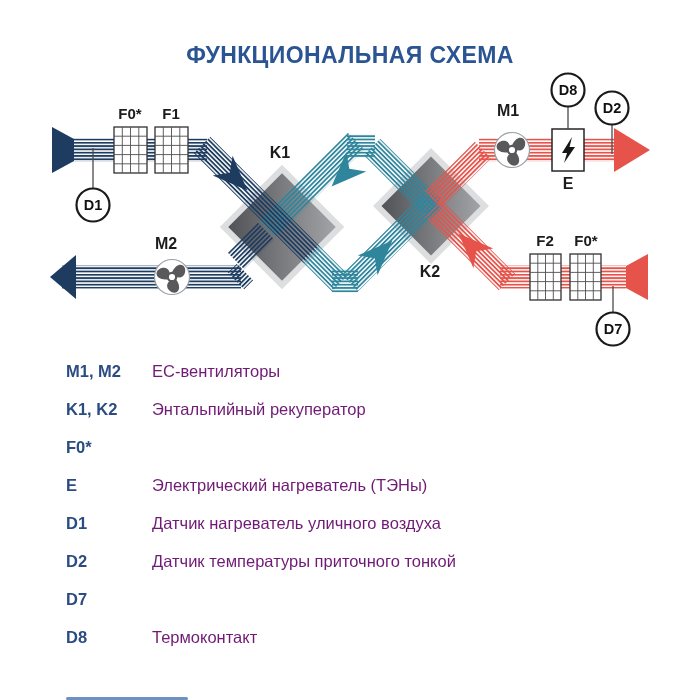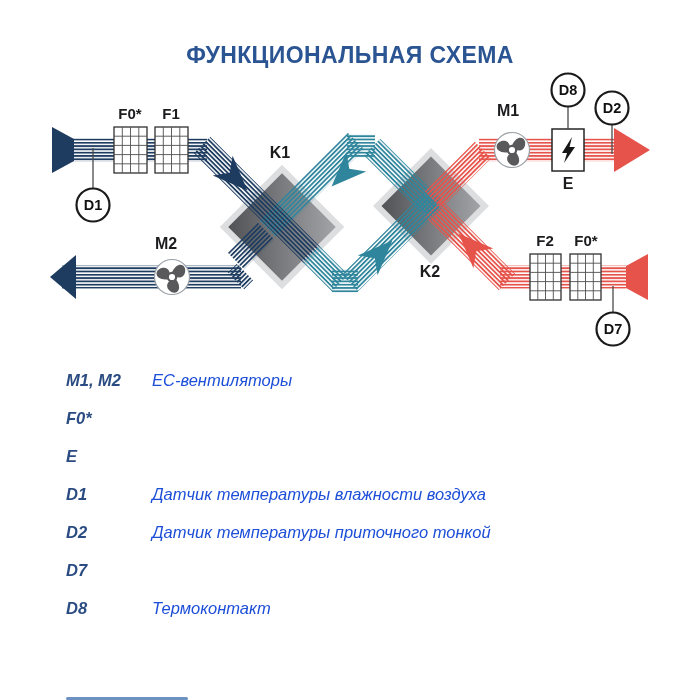--- a/index.html
+++ b/index.html
@@ -6,23 +6,23 @@
   body{
     width:700px;height:700px;position:relative;background:#ffffff;
     font-family:"Liberation Sans", sans-serif;overflow:hidden;
   }
   .title{
     position:absolute;top:42px;left:0;width:700px;text-align:center;
     font-size:23px;font-weight:700;color:#2b5493;letter-spacing:.4px;
   }
   .diagram{position:absolute;top:70px;left:0;}
   .legend{position:absolute;left:66px;top:352px;width:600px;}
-  .legend-row{display:flex;align-items:flex-end;height:38px;font-style:italic;}
+  .legend-row{display:flex;align-items:center;height:38px;}
   .legend-code{width:86px;flex:0 0 86px;font-size:16.5px;font-weight:700;color:#2a4c82;}
-  .legend-text{font-size:16.5px;font-weight:400;color:#1d4ed8;}
+  .legend-text{font-size:16.5px;font-weight:400;color:#701a75;}
   .partial-bar{position:absolute;left:66px;top:697px;width:122px;height:3px;background:#6d92c2;border-radius:2px;}
   svg text{font-family:"Liberation Sans", sans-serif;}
   .lbl{font-size:16px;font-weight:700;fill:#1c1c1e;}
   .lbl-sm{font-size:15px;font-weight:700;fill:#1c1c1e;}
   .sensor-t{font-size:14.5px;font-weight:700;fill:#111;}
 </style>
 </head>
 <body>
 
 <div class="title">ФУНКЦИОНАЛЬНАЯ СХЕМА</div>
@@ -170,28 +170,33 @@
   <text class="lbl-sm" x="545" y="246" text-anchor="middle">F2</text>
   <text class="lbl-sm" x="586" y="246" text-anchor="middle">F0*</text>
 </svg>
 
 <div class="legend">
   <div class="legend-row">
     <div class="legend-code">M1, M2</div>
     <div class="legend-text">EC-вентиляторы</div>
   </div>
   <div class="legend-row">
+    <div class="legend-code">K1, K2</div>
+    <div class="legend-text">Энтальпийный рекуператор</div>
+  </div>
+  <div class="legend-row">
     <div class="legend-code">F0*</div>
   </div>
   <div class="legend-row">
     <div class="legend-code">E</div>
+    <div class="legend-text">Электрический нагреватель (ТЭНы)</div>
   </div>
   <div class="legend-row">
     <div class="legend-code">D1</div>
-    <div class="legend-text">Датчик температуры влажности воздуха</div>
+    <div class="legend-text">Датчик нагреватель уличного воздуха</div>
   </div>
   <div class="legend-row">
     <div class="legend-code">D2</div>
     <div class="legend-text">Датчик температуры приточного тонкой</div>
   </div>
   <div class="legend-row">
     <div class="legend-code">D7</div>
   </div>
   <div class="legend-row">
     <div class="legend-code">D8</div>

